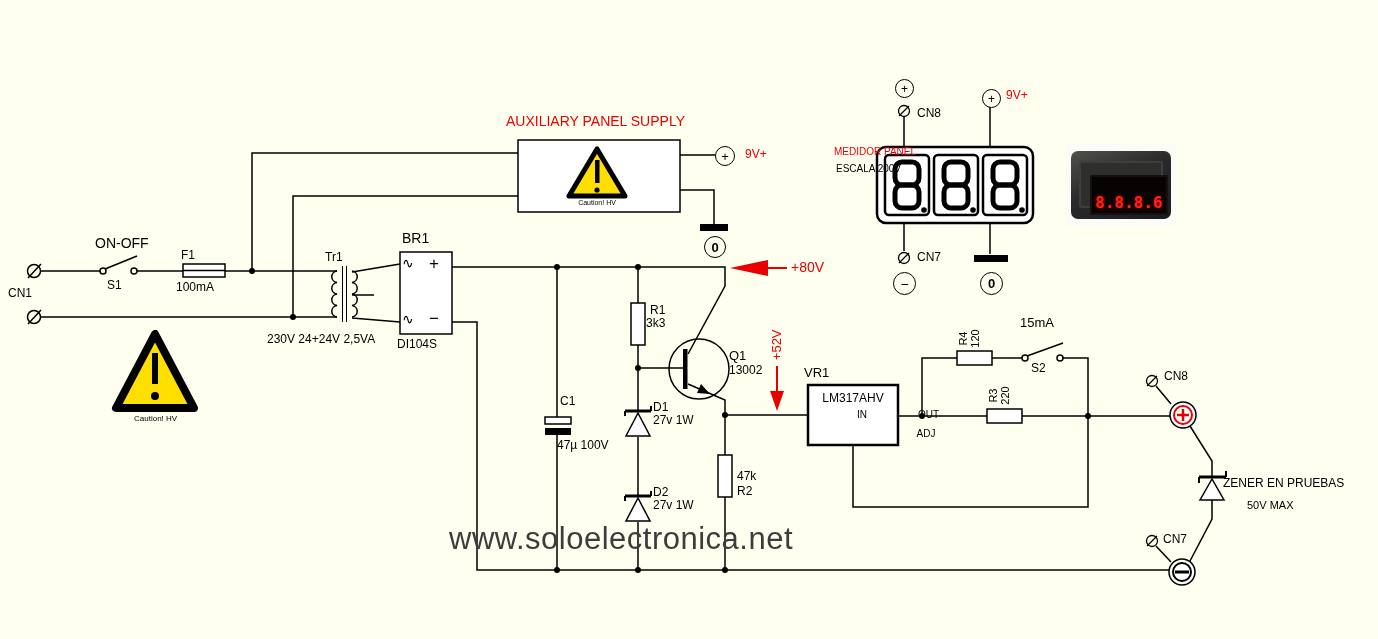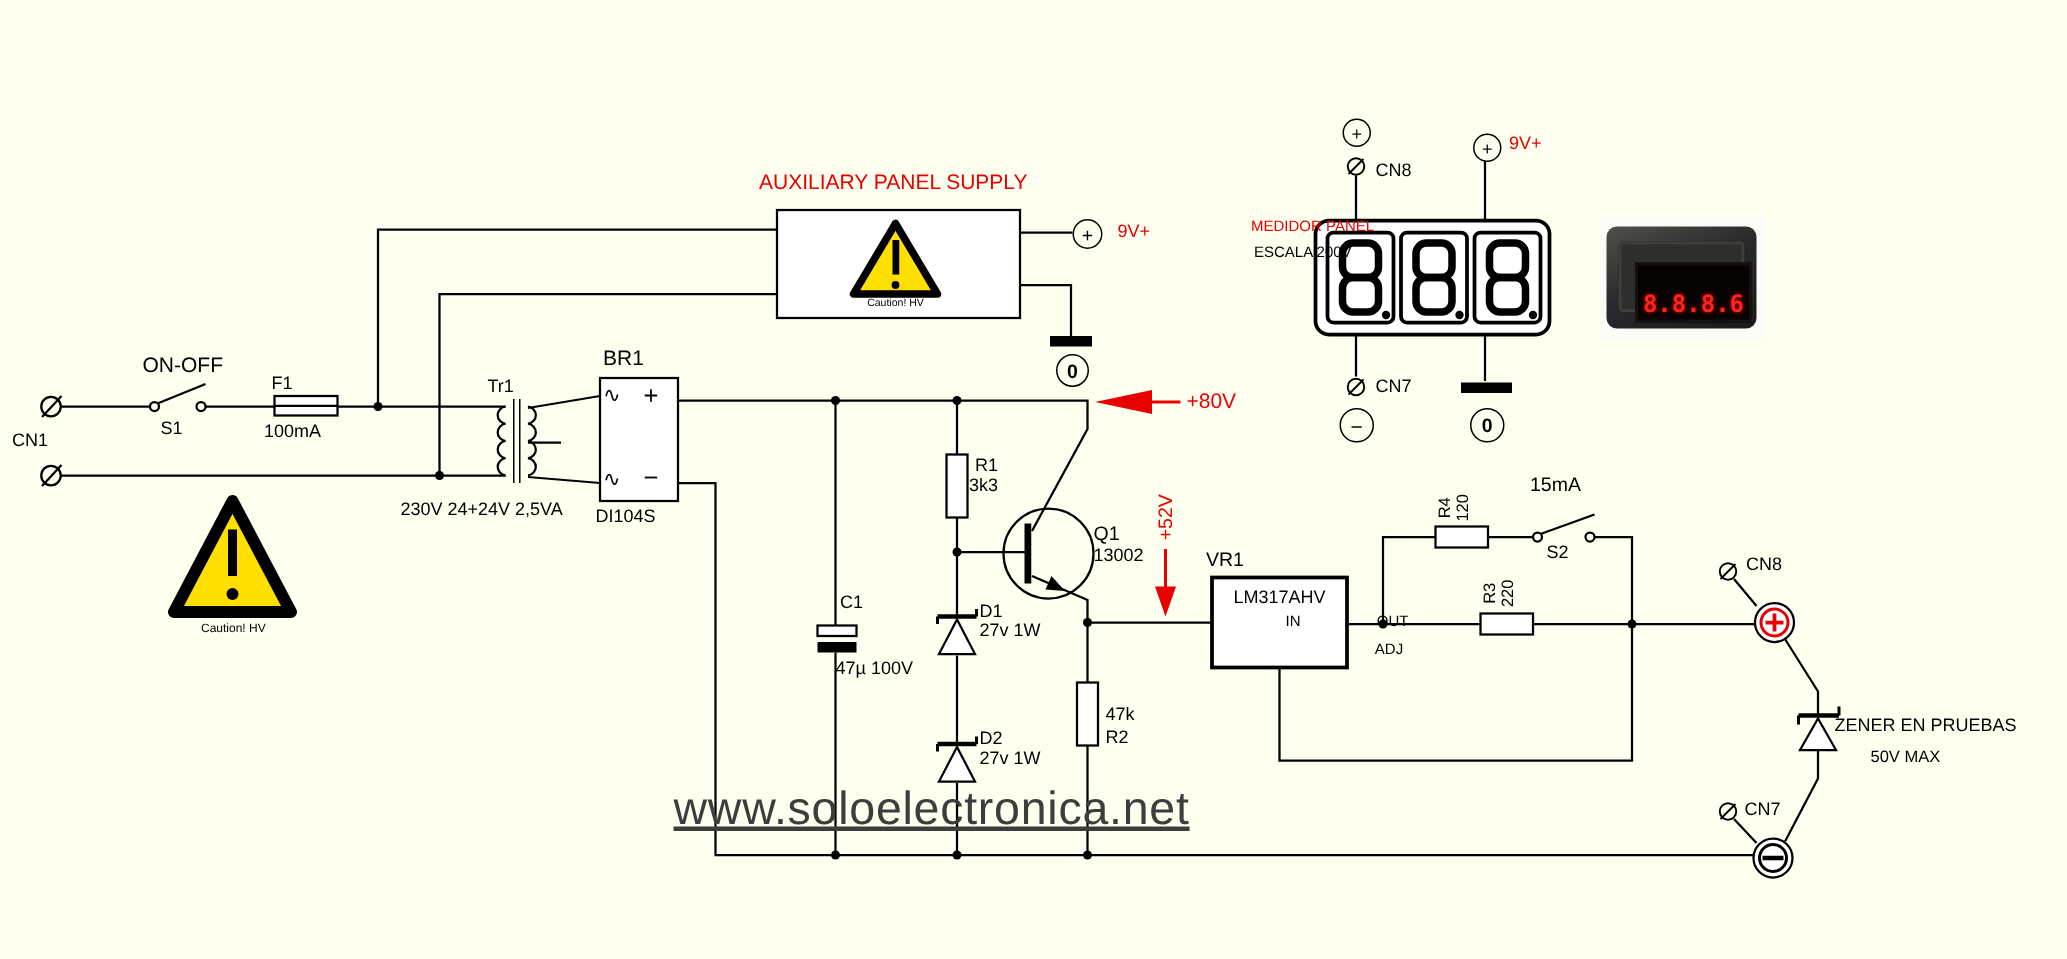--- a/index.html
+++ b/index.html
@@ -9,21 +9,21 @@
   .lbl{position:absolute;font-size:12px;color:#000;white-space:nowrap;line-height:1.05;}
   .fs14{font-size:14px;} .fs13{font-size:13px;} .fs11{font-size:11px;}
   .fs10{font-size:10px;padding-left:45px;} .fs8{font-size:8px;} .fs7{font-size:7px;}
   .red{color:#e80000;}
   .ctr{text-align:center;}
   .rot{transform:rotate(-90deg);transform-origin:center;}
   .circ{position:absolute;border:1.6px solid #000;border-radius:50%;background:#fffff0;
         display:flex;align-items:center;justify-content:center;color:#000;}
   .b{font-weight:bold;}
   .wm{position:absolute;left:449px;top:521px;font-size:31px;color:#3d3d3d;
-      text-decoration:underline;letter-spacing:0.5px;}
+      letter-spacing:0.5px;}
   
   .photo{position:absolute;left:1066px;top:144px;width:110px;height:82px;background:#fbfbf7;}
   .pm-device{position:absolute;left:5px;top:7px;width:100px;height:68px;border-radius:7px;
       background:linear-gradient(155deg,#50504c 0%,#2a2a2c 45%,#1b1b1d 100%);}
   .pm-face{position:absolute;left:8px;top:10px;right:8px;bottom:11px;background:#2e2e2c;
       border-radius:3px;box-shadow:inset 0 0 0 2px #3e3e3a;}
   .pm-window{position:absolute;left:11px;top:14px;width:74px;height:36px;background:#070302;
       border:2px solid #141110;display:flex;align-items:center;justify-content:center;}
   .pm-digits{color:#ff2418;font-family:"DejaVu Sans Mono",monospace;font-weight:bold;
       font-size:16px;letter-spacing:0px;text-shadow:0 0 3px #c00;margin-top:15px;}

